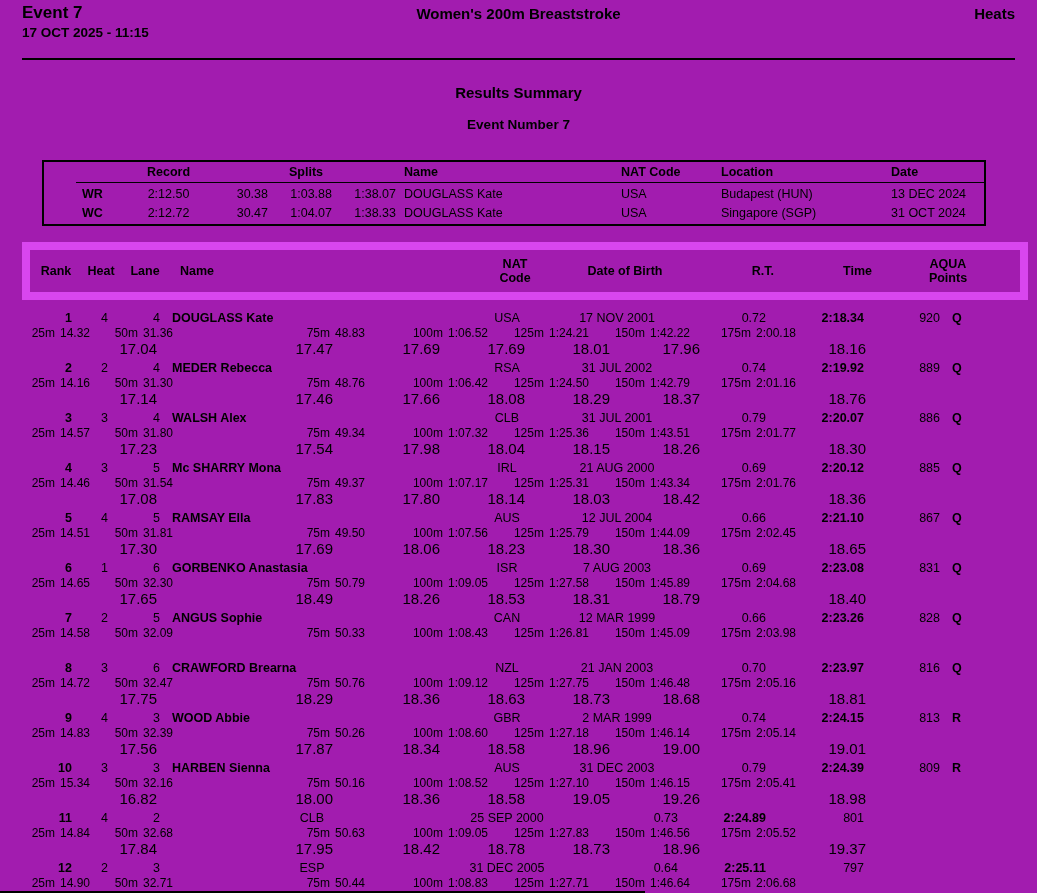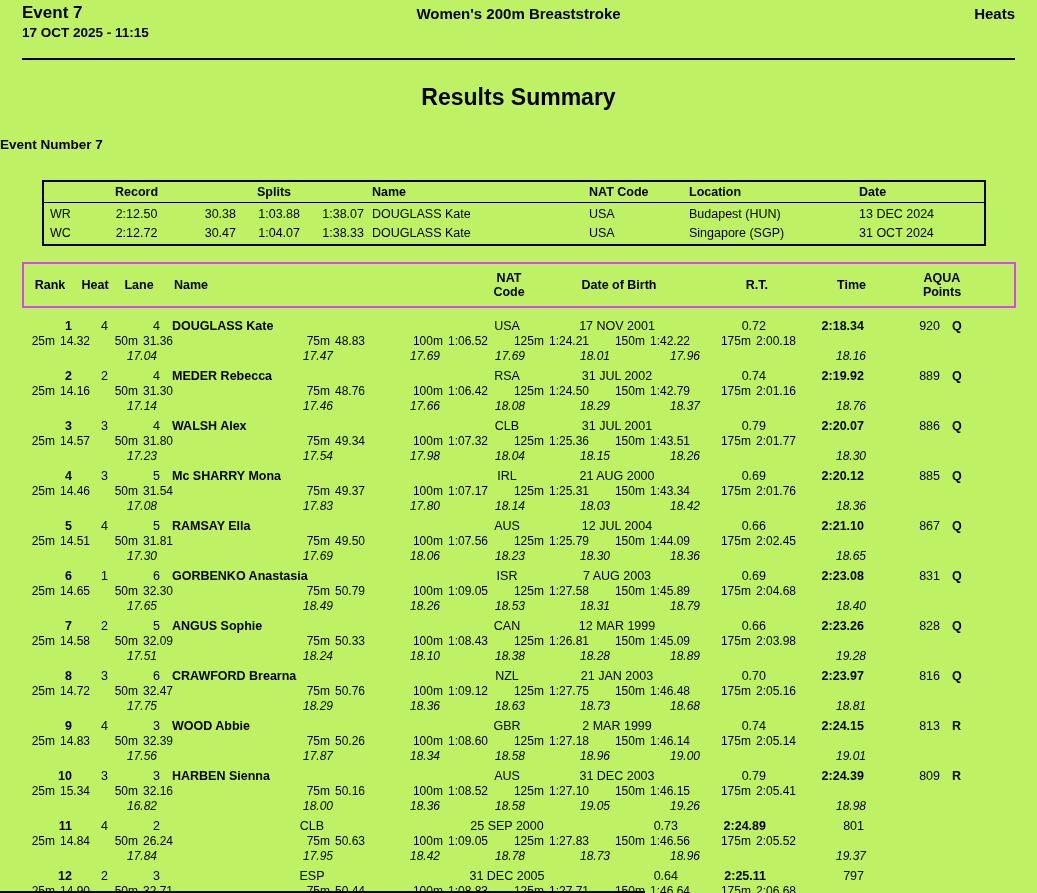--- a/index.html
+++ b/index.html
@@ -1,55 +1,55 @@
 <!DOCTYPE html>
 <html><head>
 <meta charset="utf-8">
 <style>
   html,body{margin:0;padding:0;background:#fff;}
-  .page{position:relative;width:1037px;height:893px;background:#bef264;color:#000;
+  .page{position:relative;width:1037px;height:893px;background:#a21caf;color:#000;
         font-family:"Liberation Sans",sans-serif;overflow:hidden;}
   
   .toprow{display:grid;grid-template-columns:1fr auto 1fr;padding:3px 22px 0;align-items:start;}
   .ev{font-size:17px;font-weight:bold;}
   .title{font-size:15px;font-weight:bold;padding-top:2px;text-align:center;}
   .phase{font-size:15px;font-weight:bold;text-align:right;padding-top:2px;}
   .dt{font-size:13.5px;font-weight:bold;padding:2px 22px 0;}
   .rule{height:2px;background:#000;margin:18px 22px 0;}
-  .rs{font-size:23px;font-weight:bold;text-align:center;margin-top:24px;}
-  .en{font-size:13.5px;font-weight:bold;margin-top:26px;}
+  .rs{font-size:15px;font-weight:bold;text-align:center;margin-top:24px;}
+  .en{font-size:13.5px;font-weight:bold;text-align:center;margin-top:16px;}
   
   .recbox{margin:28px 0 0 42px;width:940px;border:2px solid #000;}
   .recrow{display:grid;grid-template-columns:45px 95px 52px 64px 64px 225px 100px 170px 125px;
-          height:19px;align-items:center;font-size:12.5px;}
+          height:19px;align-items:center;font-size:12.5px;margin-left:32px;}
   .rechead{font-weight:bold;border-bottom:1px solid #000;height:20px;}
   .recrow .splitshead{grid-column:3/6;text-align:center;}
-  .rl{padding-left:6px;font-weight:normal;}
+  .rl{padding-left:6px;font-weight:bold;}
   .rc{text-align:center;}
   .rr{text-align:right;}
   .rn{padding-left:8px;}
   .rd{text-align:left;padding-right:6px;}
   .recdata{padding:1px 0 2px;}
   
-  .mainhead{margin:16px 0 0 22px;width:990px;height:42px;border:2px solid #d946ef;
+  .mainhead{margin:16px 0 0 22px;width:990px;height:42px;border:8px solid #d946ef;
             display:grid;grid-template-columns:52px 38px 50px 300px 90px 130px 88px 98px 144px;
             align-items:center;font-size:12.5px;font-weight:bold;}
   .hc{text-align:center;}
   .hname{text-align:left;padding-left:10px;}
   .hr-right{text-align:right;padding-right:4px;}
   .stack{line-height:14px;}
   
   .rows{margin:0 0 0 22px;width:990px;padding-top:8px;}
   .rrow{height:50px;}
   .l1{display:grid;grid-template-columns:52px 38px 50px 300px 90px 130px 88px 98px 76px 68px;
       font-size:12.5px;height:17px;align-items:end;}
   .l2{display:grid;grid-template-columns:68px 67px 176px 107px 85px 85px 90px;
       font-size:12px;height:15px;align-items:center;gap:16px;}
   .l3{display:grid;grid-template-columns:135px 176px 107px 85px 85px 90px 166px;
-      font-size:12px;height:15px;align-items:center;font-style:italic;}
+      font-size:15px;height:15px;align-items:center;}
   .b{font-weight:bold;}
   .ac{text-align:center;}
   .rank{text-align:right;padding-right:2px;}
   .heat{text-align:right;padding-right:4px;}
   .lane{text-align:right;padding-right:2px;}
   .nm{padding-left:10px;}
   .rt{text-align:right;padding-right:4px;}
   .tm{text-align:right;padding-right:4px;}
   .pts{text-align:right;padding-right:4px;}
   .flag{padding-left:8px;}
@@ -488,29 +488,20 @@
           </div>
           <div class="scell">
             <span>150m</span>
             <span>1:45.09</span>
           </div>
           <div class="scell">
             <span>175m</span>
             <span>2:03.98</span>
           </div>
         </div>
-    <div class="l3">
-          <div class="dcell">17.51</div>
-          <div class="dcell">18.24</div>
-          <div class="dcell">18.10</div>
-          <div class="dcell">18.38</div>
-          <div class="dcell">18.28</div>
-          <div class="dcell">18.89</div>
-          <div class="dcell">19.28</div>
-        </div>
   </div>
 
   <div class="rrow">
     <div class="l1">
       <div class="rank b">8</div>
       <div class="heat">3</div>
       <div class="lane">6</div>
       <div class="nm b">CRAWFORD Brearna</div>
       <div class="ac">NZL</div>
       <div class="ac">21 JAN 2003</div>
@@ -680,21 +671,21 @@
       <div class="pts">801</div>
       <div class="flag b"></div>
     </div>
     <div class="l2">
           <div class="scell">
             <span>25m</span>
             <span>14.84</span>
           </div>
           <div class="scell">
             <span>50m</span>
-            <span>26.24</span>
+            <span>32.68</span>
           </div>
           <div class="scell">
             <span>75m</span>
             <span>50.63</span>
           </div>
           <div class="scell">
             <span>100m</span>
             <span>1:09.05</span>
           </div>
           <div class="scell">

